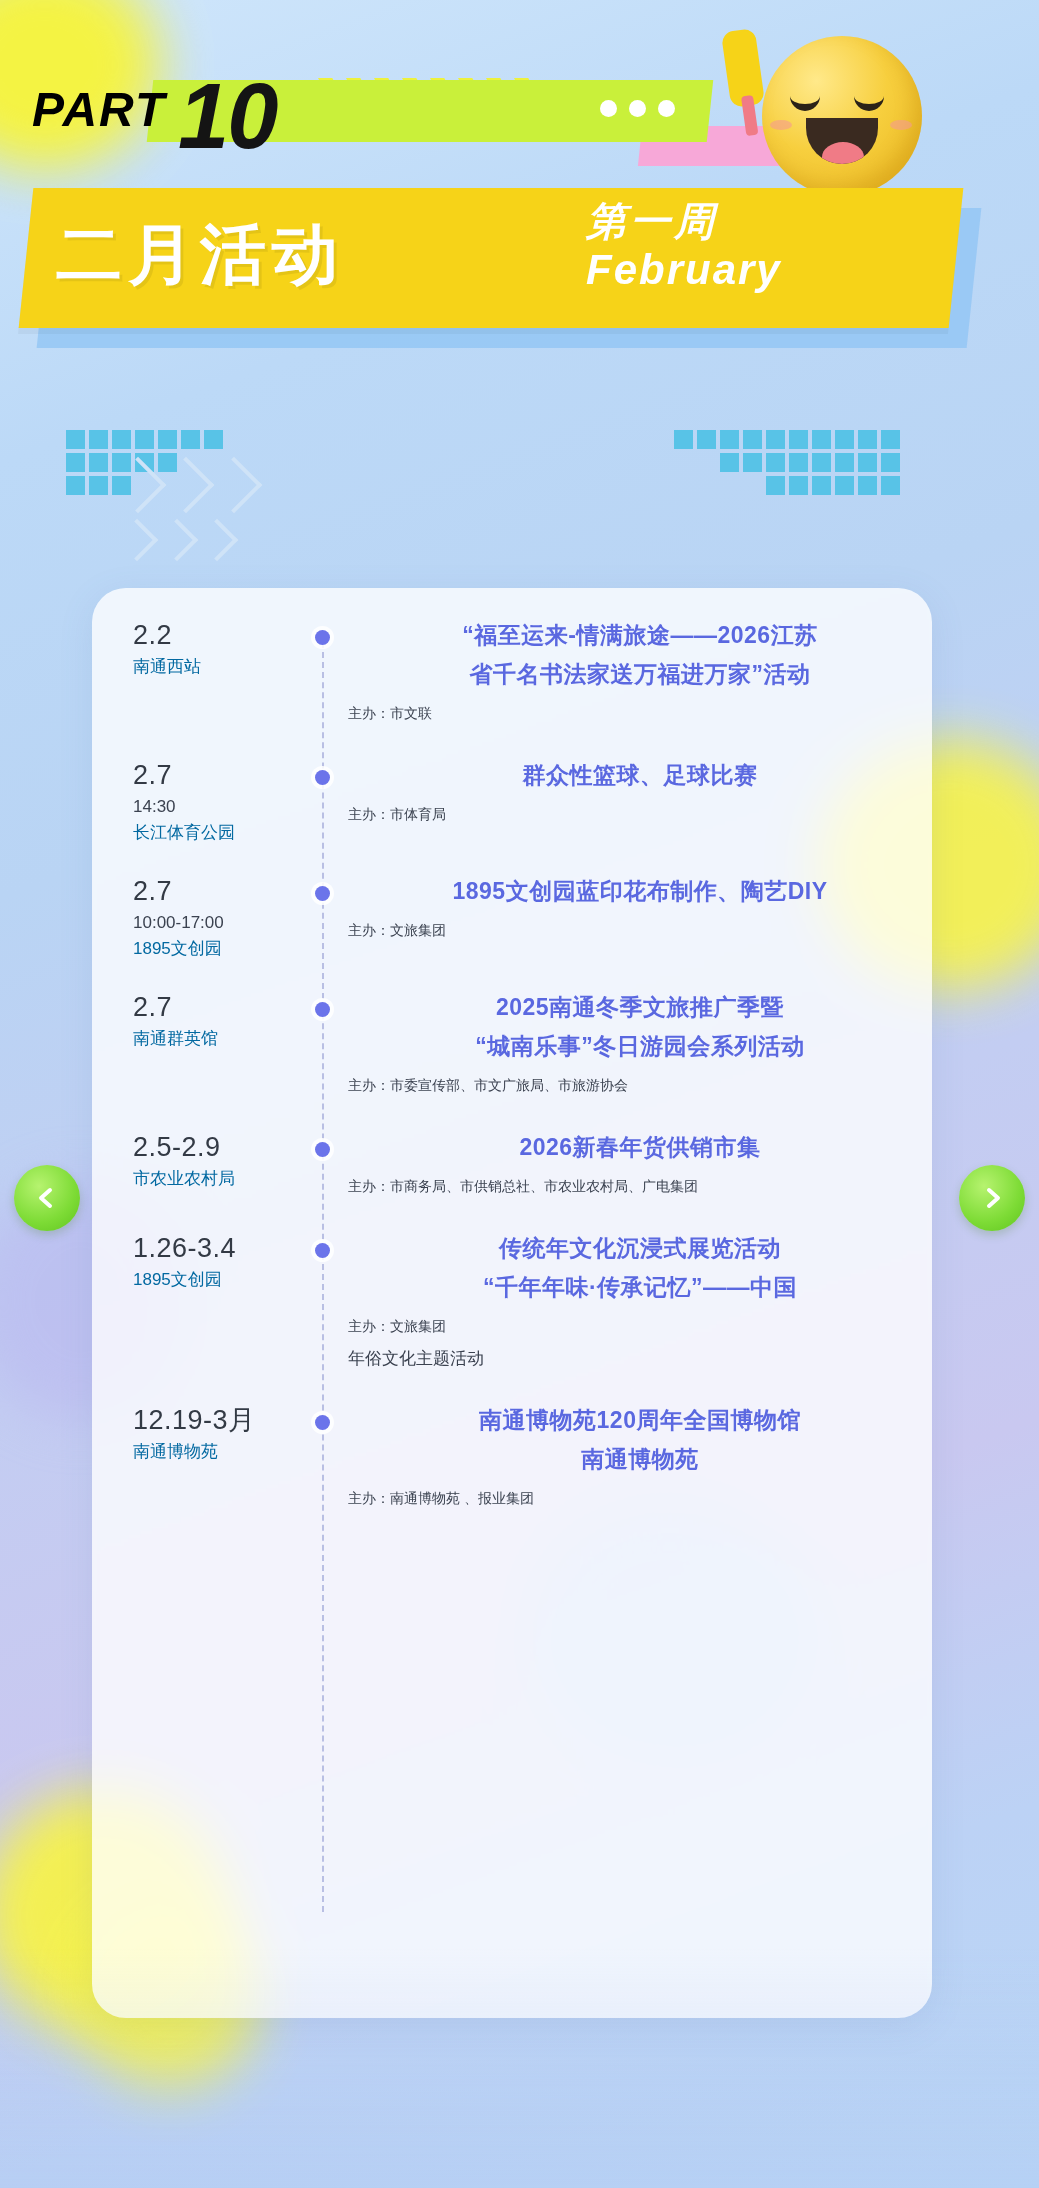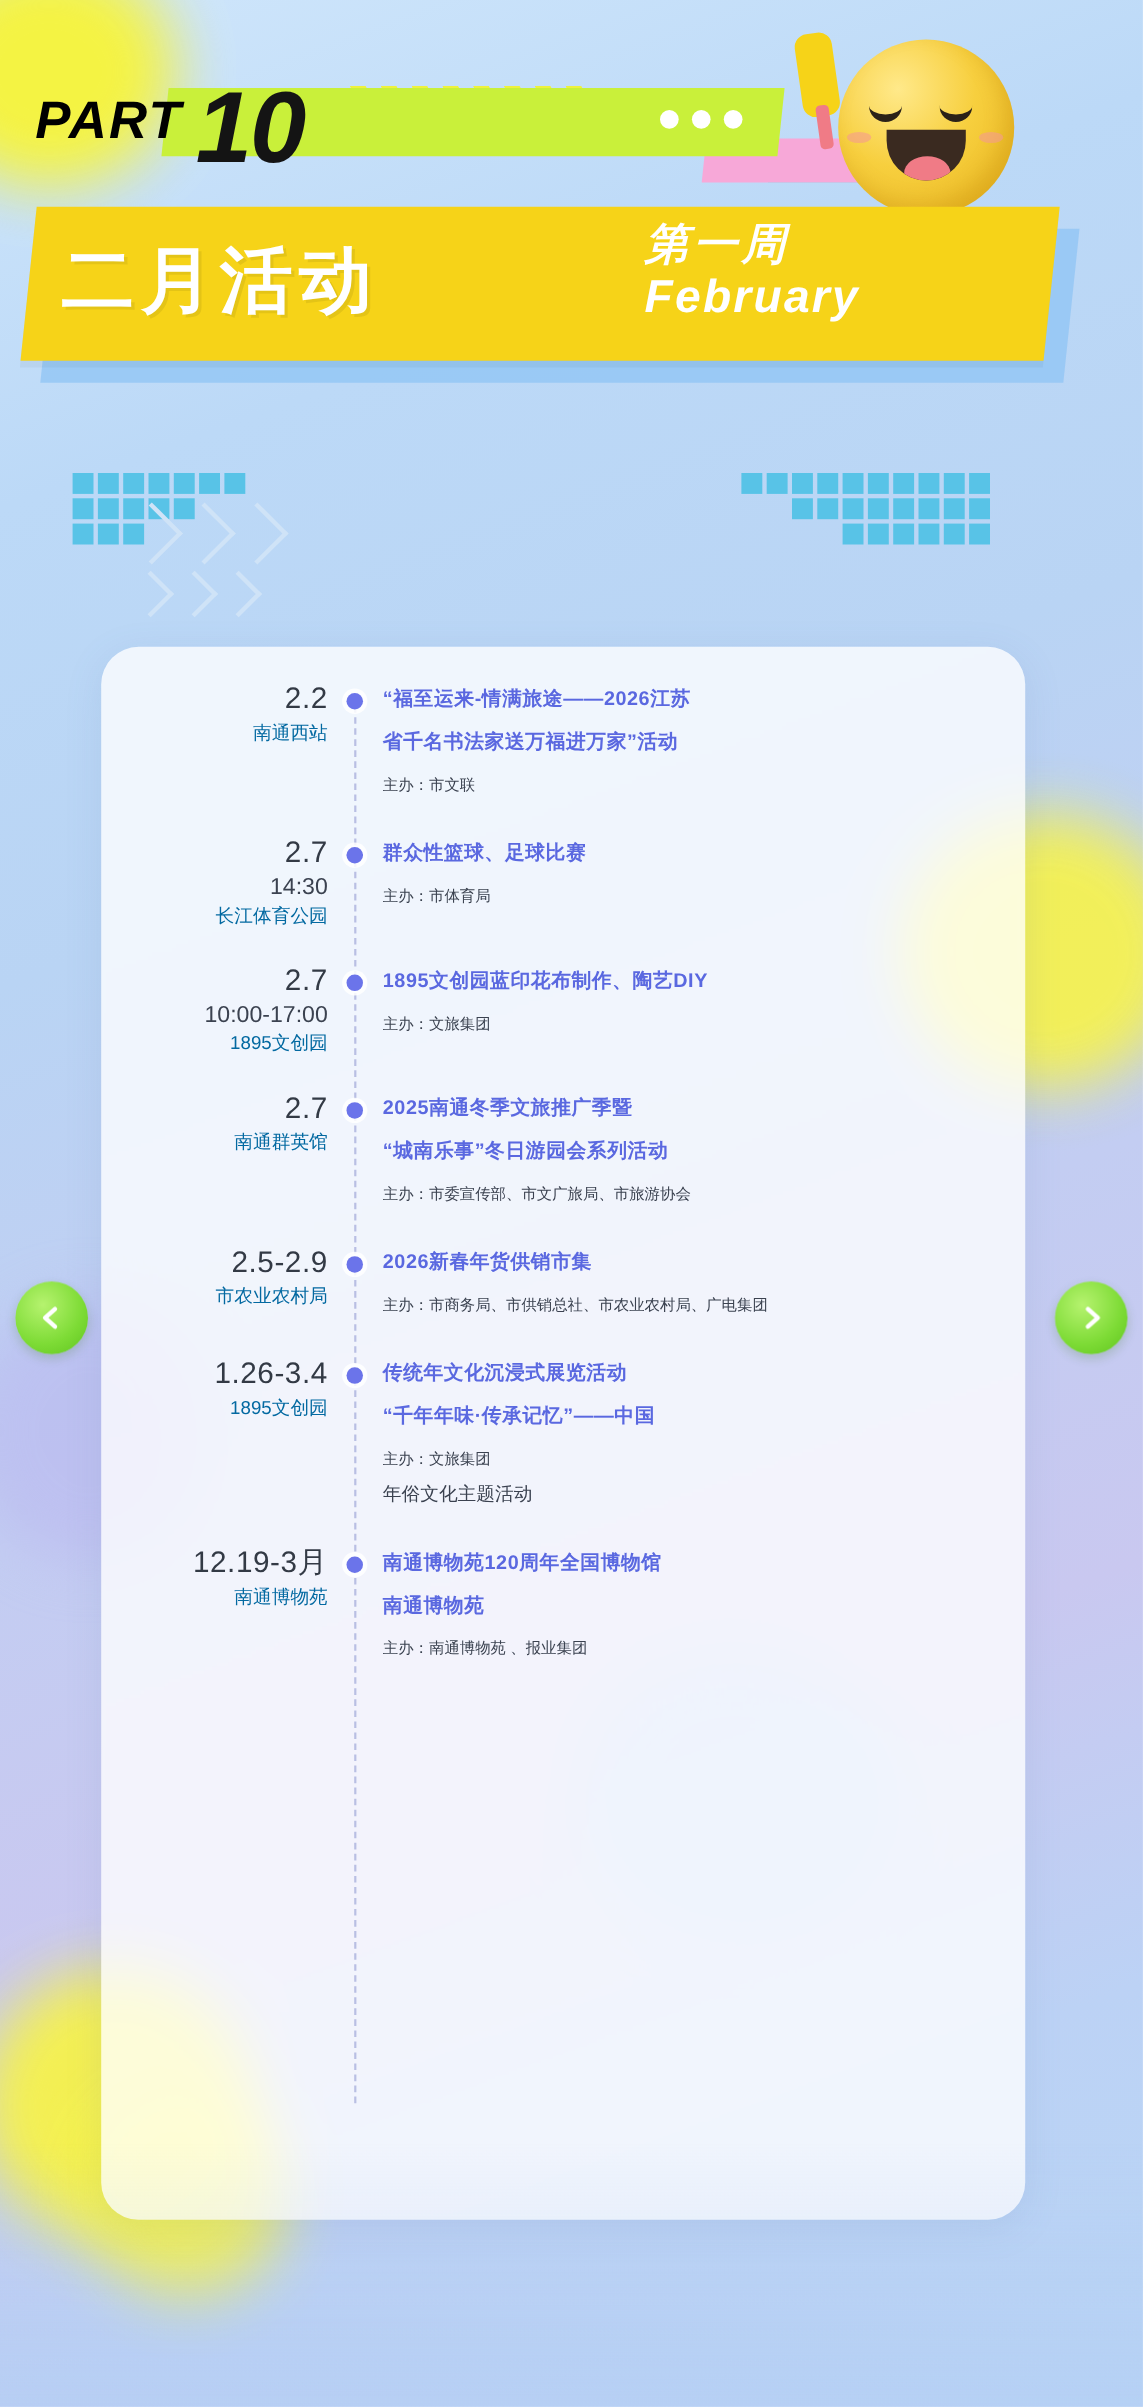--- a/index.html
+++ b/index.html
@@ -275,59 +275,59 @@
     width: 840px;
   }
   .event {
     position: relative;
     display: flex;
     padding: 0 0 0 0;
     margin-bottom: 26px;
   }
   .ev-left {
     width: 222px;
-    text-align: right;
     padding-right: 16px;
     box-sizing: border-box;
+    padding-left: 41px;
   }
   .ev-date {
     font-size: 27px;
     color: #333a45;
     letter-spacing: .5px;
     line-height: 38px;
   }
   .ev-time {
-    font-size: 21px;
+    font-size: 17px;
     color: #3b4250;
     line-height: 26px;
-    margin-left: 40px;
   }
   .ev-place {
     font-size: 17px;
     color: #0369a1;
     line-height: 26px;
   }
   .ev-dot {
     position: absolute;
     left: 223px; top: 14px;
     width: 15px; height: 15px;
     border-radius: 50%;
     background: #6b74ea;
     box-shadow: 0 0 0 4px rgba(255,255,255,.85);
   }
   .ev-right {
     padding-left: 34px;
     flex: 1;
   }
   .ev-title {
-    font-size: 18px;
+    font-size: 23px;
     font-weight: bold;
     color: #5a68e0;
     line-height: 39px;
     letter-spacing: .5px;
+    text-align: center;
   }
   .ev-host {
     font-size: 14px;
     color: #3b4250;
     line-height: 34px;
     margin-top: 2px;
   }
   .ev-note {
     font-size: 17px;
     color: #3b4250;

